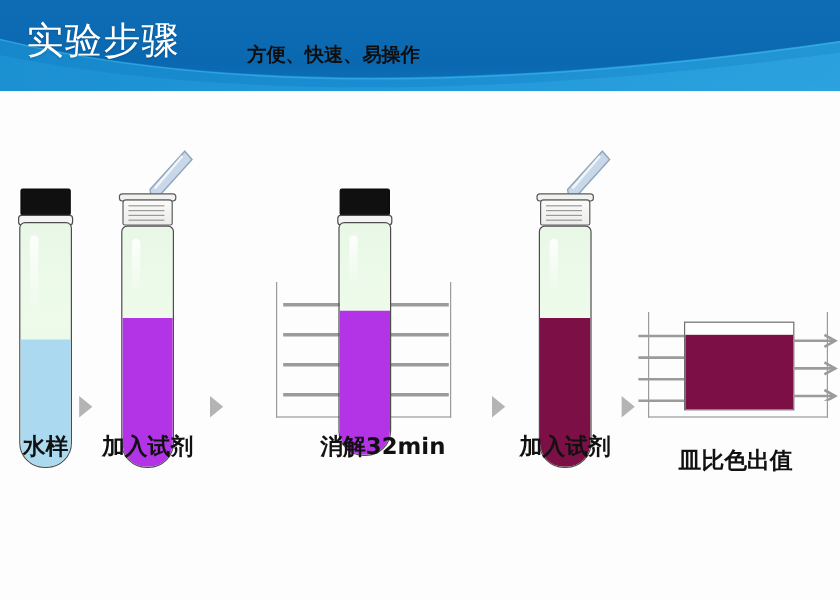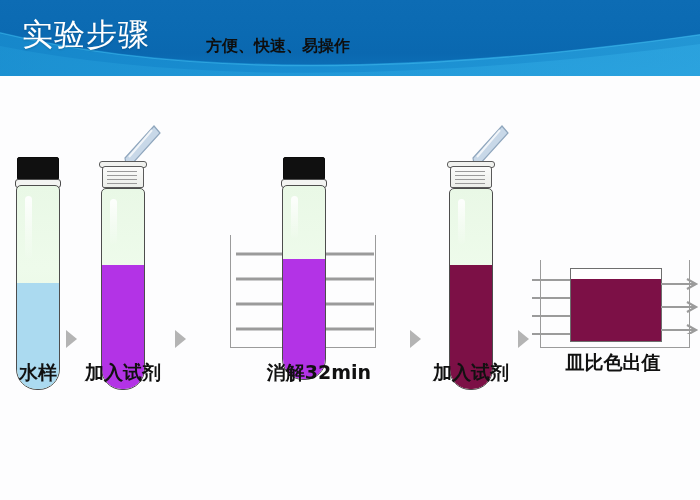--- a/index.html
+++ b/index.html
@@ -342,16 +342,16 @@
       <g stroke="#9b9b9b" stroke-width="2.2" fill="none">
         <line x1="2" y1="8" x2="36" y2="8"></line>
           <polyline points="28,3 37,8 28,13"></polyline>
         <line x1="2" y1="31" x2="36" y2="31"></line>
           <polyline points="28,26 37,31 28,36"></polyline>
         <line x1="2" y1="54" x2="36" y2="54"></line>
           <polyline points="28,49 37,54 28,59"></polyline>
       </g>
     </svg>
 
-    <div class="step-label" style="left:548px;top:274px;width:130px;">皿比色出值</div>
+    <div class="step-label" style="left:548px;top:296px;width:130px;">皿比色出值</div>
   </div>
 
 </div>
 
 </body></html>

